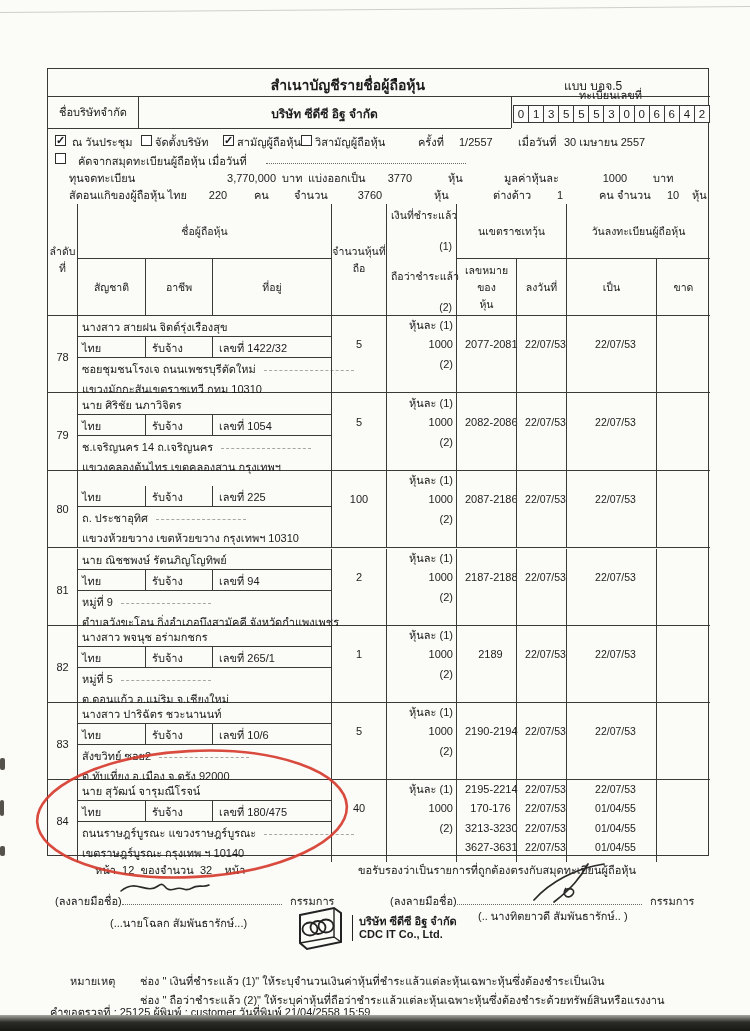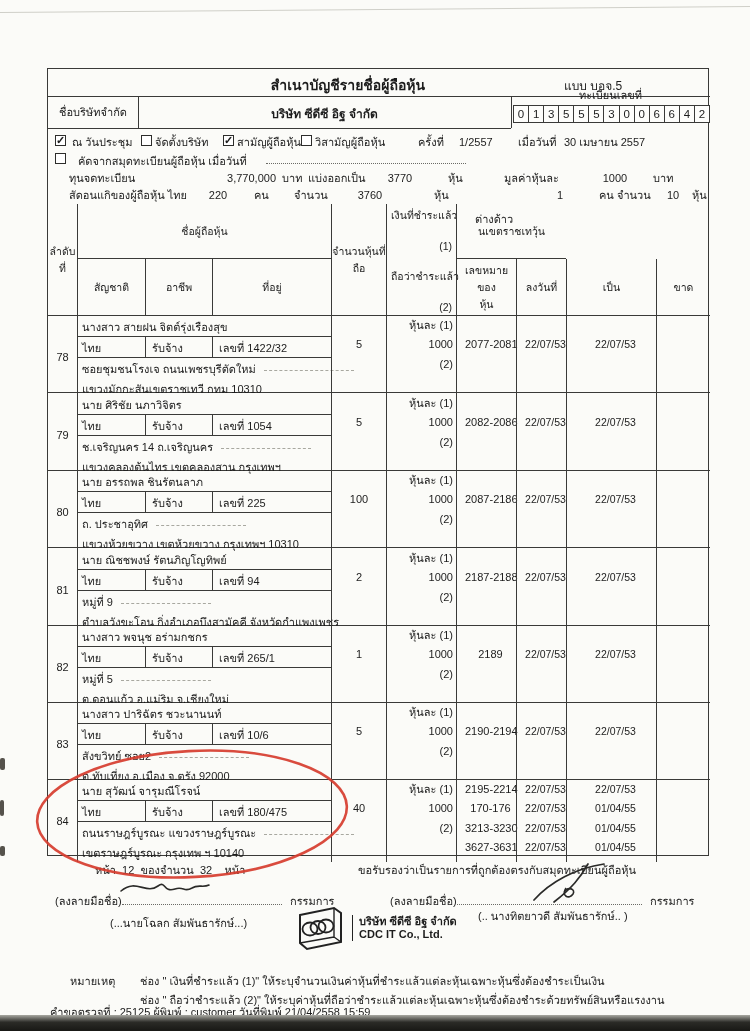--- a/index.html
+++ b/index.html
@@ -134,21 +134,21 @@
   <span class="abs t11" style="left:456px;top:103px;">มูลค่าหุ้นละ</span>
   <span class="abs t11 ctr" style="left:545px;top:103px;width:44px;">1000</span>
   <span class="abs t11" style="left:605px;top:103px;">บาท</span>
 
   <span class="abs t11" style="left:21px;top:120px;">สัดอนแกิของผู้ถือหุ้น ไทย</span>
   <span class="abs t11 ctr" style="left:150px;top:120px;width:40px;">220</span>
   <span class="abs t11" style="left:206px;top:120px;">คน</span>
   <span class="abs t11" style="left:246px;top:120px;">จำนวน</span>
   <span class="abs t11 ctr" style="left:300px;top:120px;width:44px;">3760</span>
   <span class="abs t11" style="left:386px;top:120px;">หุ้น</span>
-  <span class="abs t11" style="left:427px;top:120px;margin-top:24px;">ต่างด้าว</span>
+  <span class="abs t11" style="left:445px;top:120px;">ต่างด้าว</span>
   <span class="abs t11 ctr" style="left:500px;top:120px;width:24px;">1</span>
   <span class="abs t11" style="left:551px;top:120px;">คน จำนวน</span>
   <span class="abs t11 ctr" style="left:612px;top:120px;width:26px;">10</span>
   <span class="abs t11" style="left:644px;top:120px;">หุ้น</span>
 
   <div class="thead">
     <div class="h-no hc">
       <span>ลำดับ</span>
       <span>ที่</span>
     </div>
@@ -162,20 +162,21 @@
       <span style="text-align:right;">(1)</span>
       <span>ถือว่าชำระแล้ว</span>
       <span style="text-align:right;">(2)</span>
     </div>
     <div class="h-certgrp hc">นเขตราชเทวุ้น</div>
     <div class="h-certno hc">
       <span>เลขหมายของ</span>
       <span>หุ้น</span>
     </div>
     <div class="h-certdate hc">ลงวันที่</div>
+    <div class="h-reggrp hc">วันลงทะเบียนผู้ถือหุ้น</div>
     <div class="h-regin hc">เป็น</div>
     <div class="h-regout hc">ขาด</div>
   </div>
 
   <div class="block" style="top:247px;">
     <div class="c-num">78</div>
     <div class="c-name">นางสาว สายฝน จิตต์รุ่งเรืองสุข</div>
     <div class="c-nat">ไทย</div>
     <div class="c-occ">รับจ้าง</div>
     <div class="c-adno">เลขที่ 1422/32</div>
@@ -226,21 +227,20 @@
     </div>
     <div class="c-reg">
       <div class="certline"></div>
         <div class="certline">22/07/53</div>
     </div>
     <div class="c-lack"></div>
   </div>
 
   <div class="block" style="top:402px;">
     <div class="c-num">80</div>
-    <div class="c-name">นาย อรรถพล ชินรัตนลาภ</div>
     <div class="c-nat">ไทย</div>
     <div class="c-occ">รับจ้าง</div>
     <div class="c-adno">เลขที่ 225</div>
     <div class="c-ad1">ถ. ประชาอุทิศ</div>
     <div class="c-ad2">แขวงห้วยขวาง เขตห้วยขวาง กรุงเทพฯ 10310</div>
     <div class="c-shares">100</div>
     <div class="c-pay">
       <div>หุ้นละ (1)</div>
       <div>1000</div>
       <div>(2)</div>

